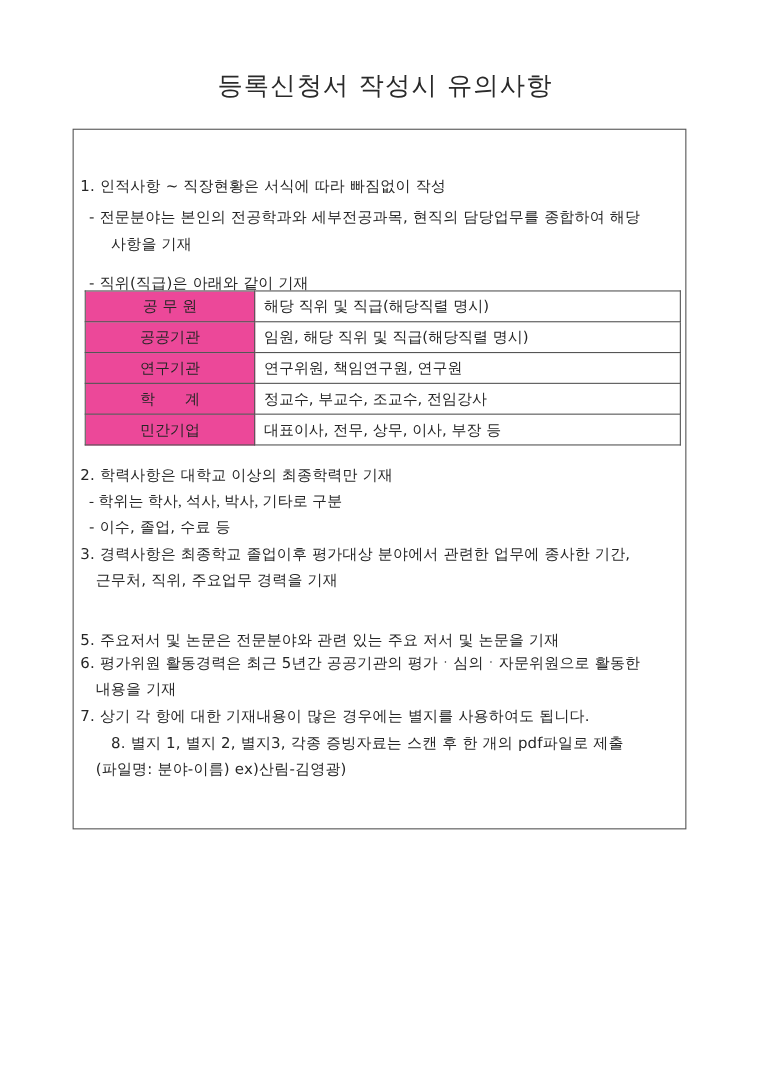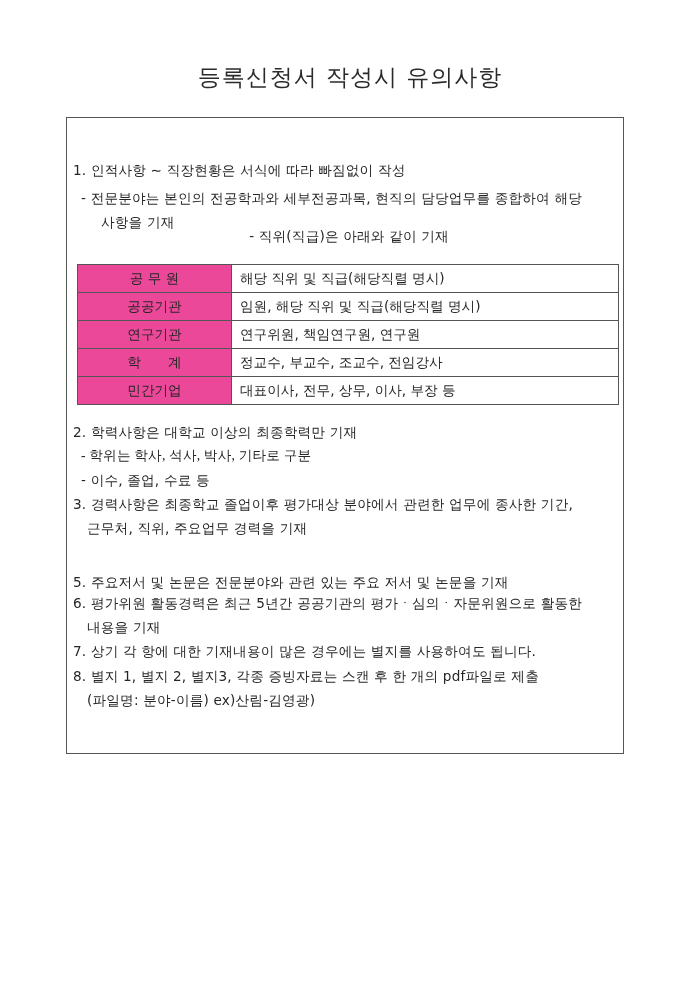--- a/index.html
+++ b/index.html
@@ -81,21 +81,21 @@
 </head>
 <body>
 
 <h1 class="page-title">등록신청서 작성시 유의사항</h1>
 
 <div class="notice-box">
 
   <div class="line" style="top:42px;">1. 인적사항 ∼ 직장현황은 서식에 따라 빠짐없이 작성</div>
   <div class="line sub" style="top:70px;">- 전문분야는 본인의 전공학과와 세부전공과목, 현직의 담당업무를 종합하여 해당</div>
   <div class="line cont" style="top:94px;">사항을 기재</div>
-  <div class="line sub" style="top:108px;text-align:center;">- 직위(직급)은 아래와 같이 기재</div>
+  <div class="line sub" style="top:130px;">- 직위(직급)은 아래와 같이 기재</div>
 
   <table class="pos-table">
     <tbody>
       <tr>
         <td class="cat">공 무 원</td>
         <td class="desc">해당 직위 및 직급(해당직렬 명시)</td>
       </tr>
       <tr>
         <td class="cat">공공기관</td>
         <td class="desc">임원, 해당 직위 및 직급(해당직렬 명시)</td>
@@ -123,16 +123,16 @@
   <div class="line cont2" style="top:400px;">근무처, 직위, 주요업무 경력을 기재</div>
 
 
   <div class="line" style="top:454px;">5. 주요저서 및 논문은 전문분야와 관련 있는 주요 저서 및 논문을 기재</div>
 
   <div class="line" style="top:475px;">6. 평가위원 활동경력은 최근 5년간 공공기관의 평가ㆍ심의ㆍ자문위원으로 활동한</div>
   <div class="line cont2" style="top:499px;">내용을 기재</div>
 
   <div class="line" style="top:523px;">7. 상기 각 항에 대한 기재내용이 많은 경우에는 별지를 사용하여도 됩니다.</div>
 
-  <div class="line" style="top:548px;">8. 별지 1, 별지 2, 별지3, 각종 증빙자료는 스캔 후 한 개의 pdf파일로 제출</div>
+  <div class="line" style="top:548px;margin-left:28px;">8. 별지 1, 별지 2, 별지3, 각종 증빙자료는 스캔 후 한 개의 pdf파일로 제출</div>
   <div class="line cont2" style="top:572px;">(파일명: 분야-이름) ex)산림-김영광)</div>
 
 </div>
 
 </body></html>

